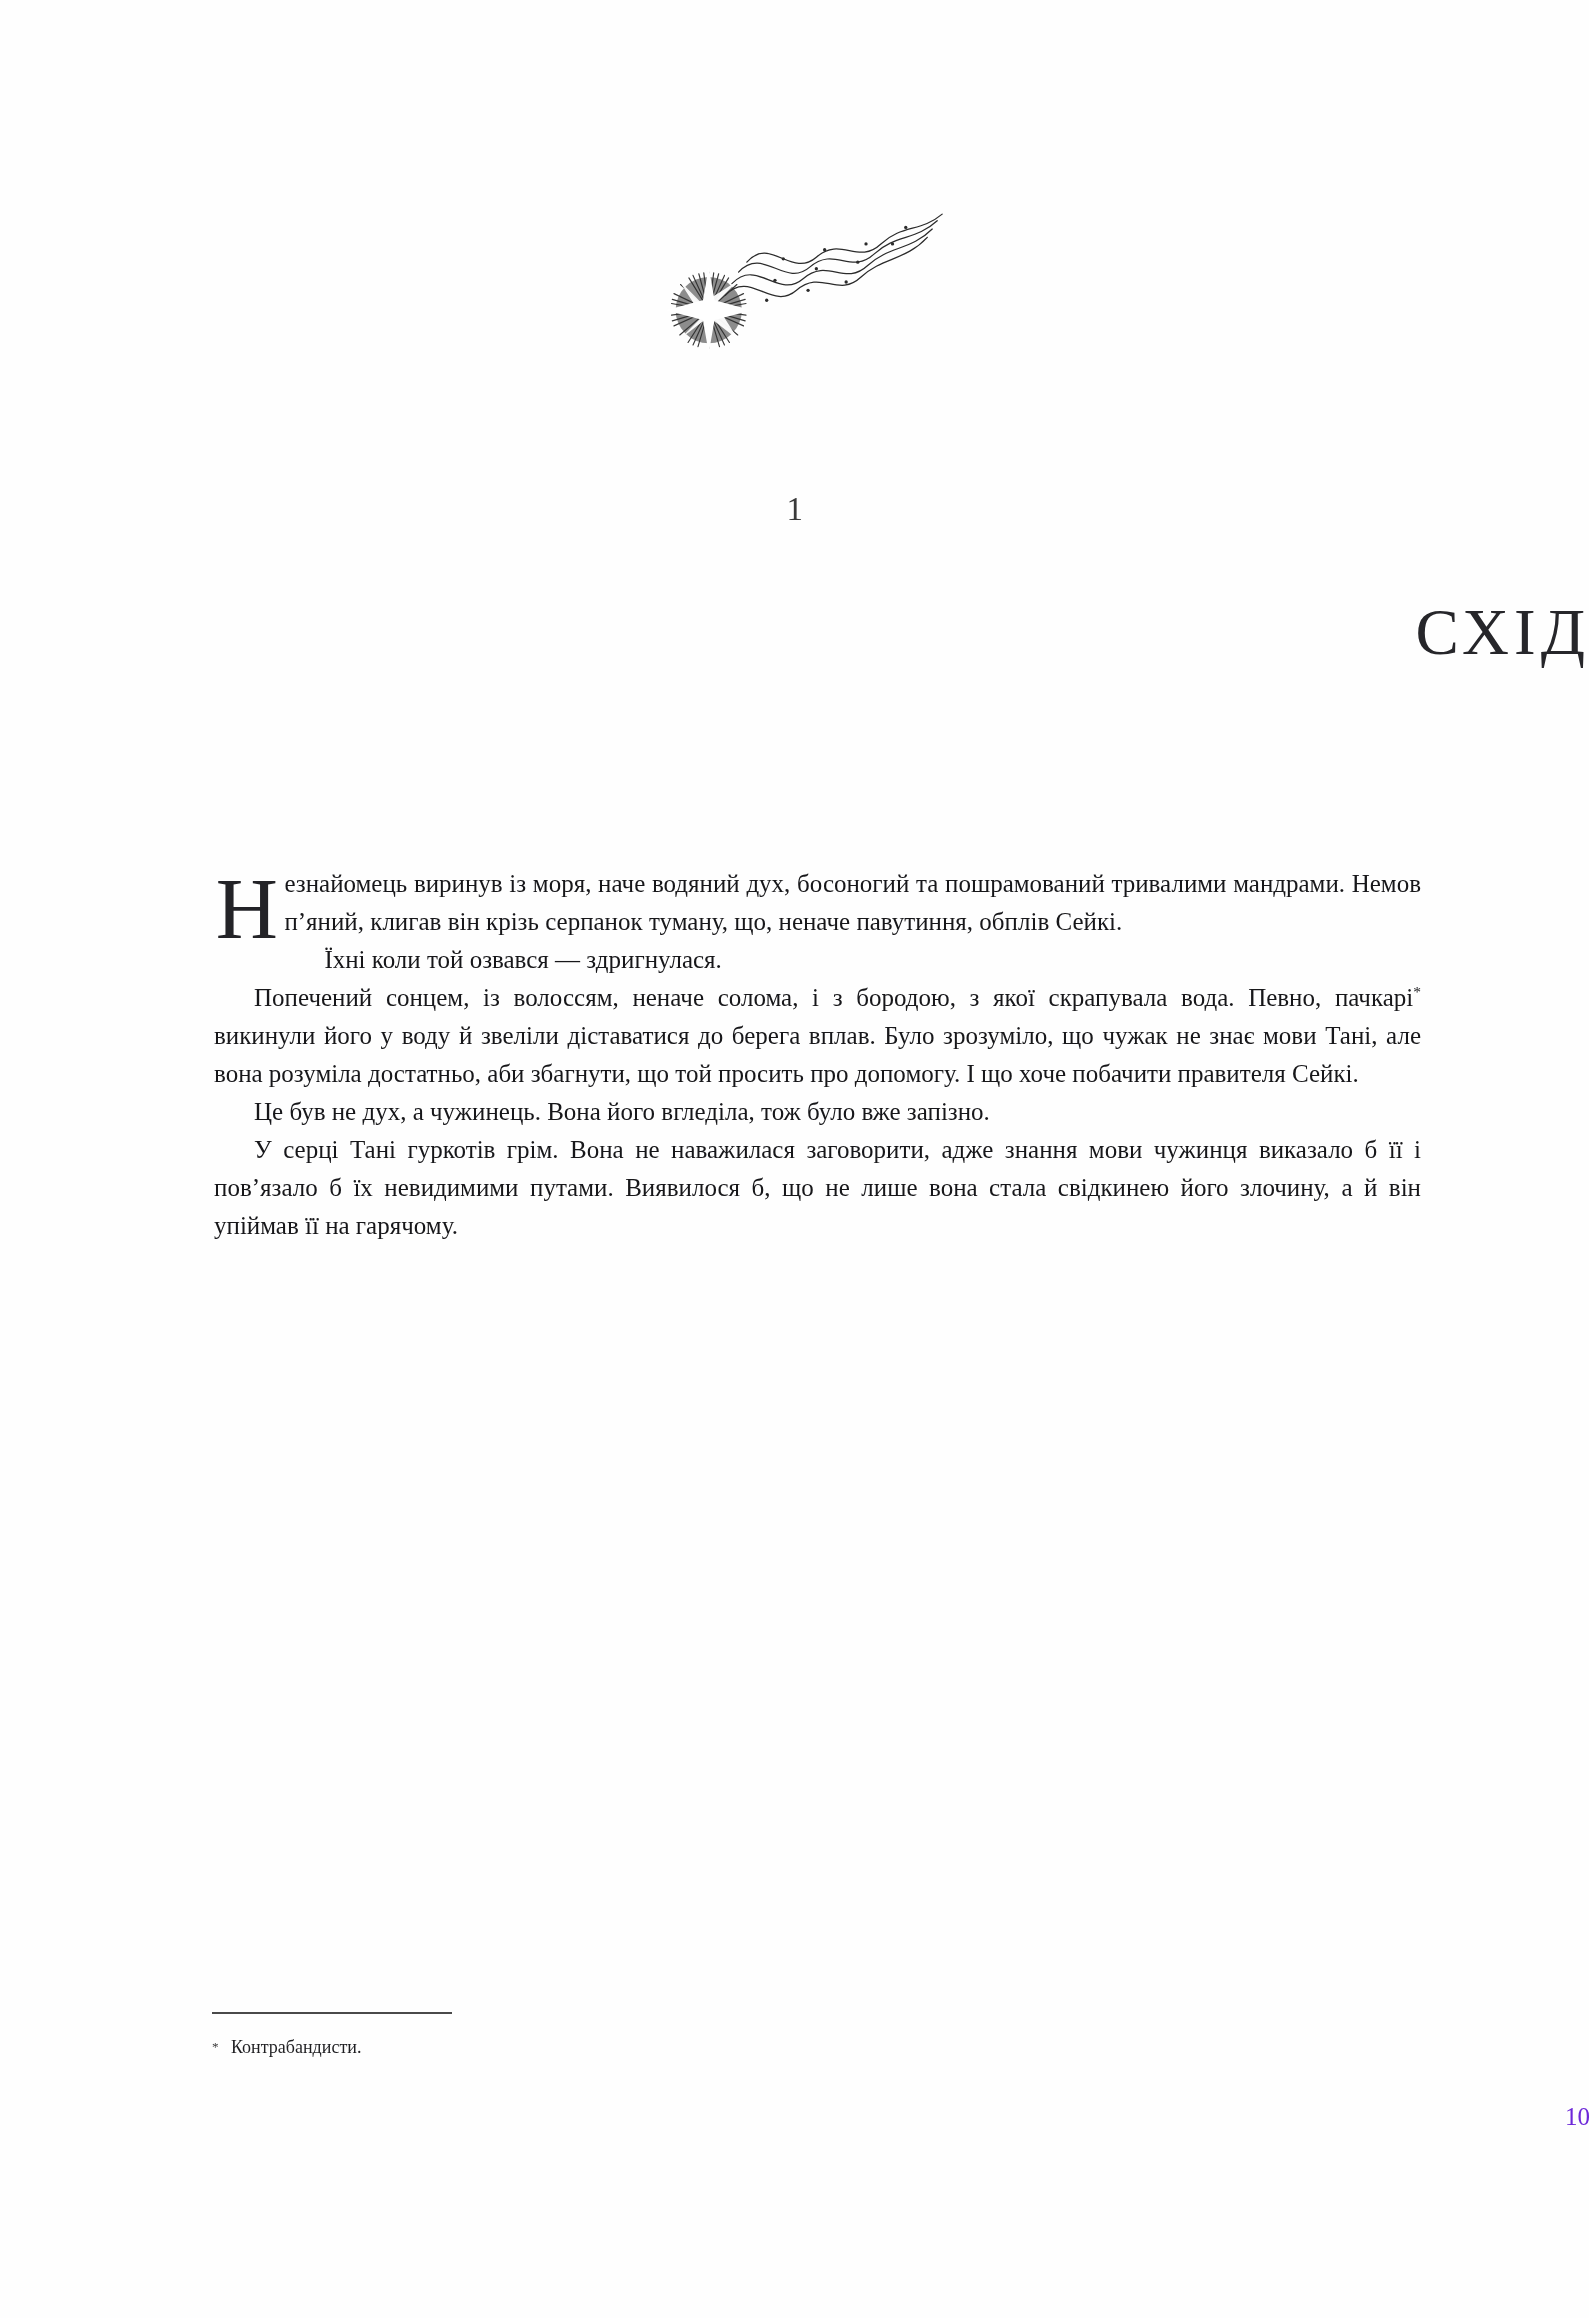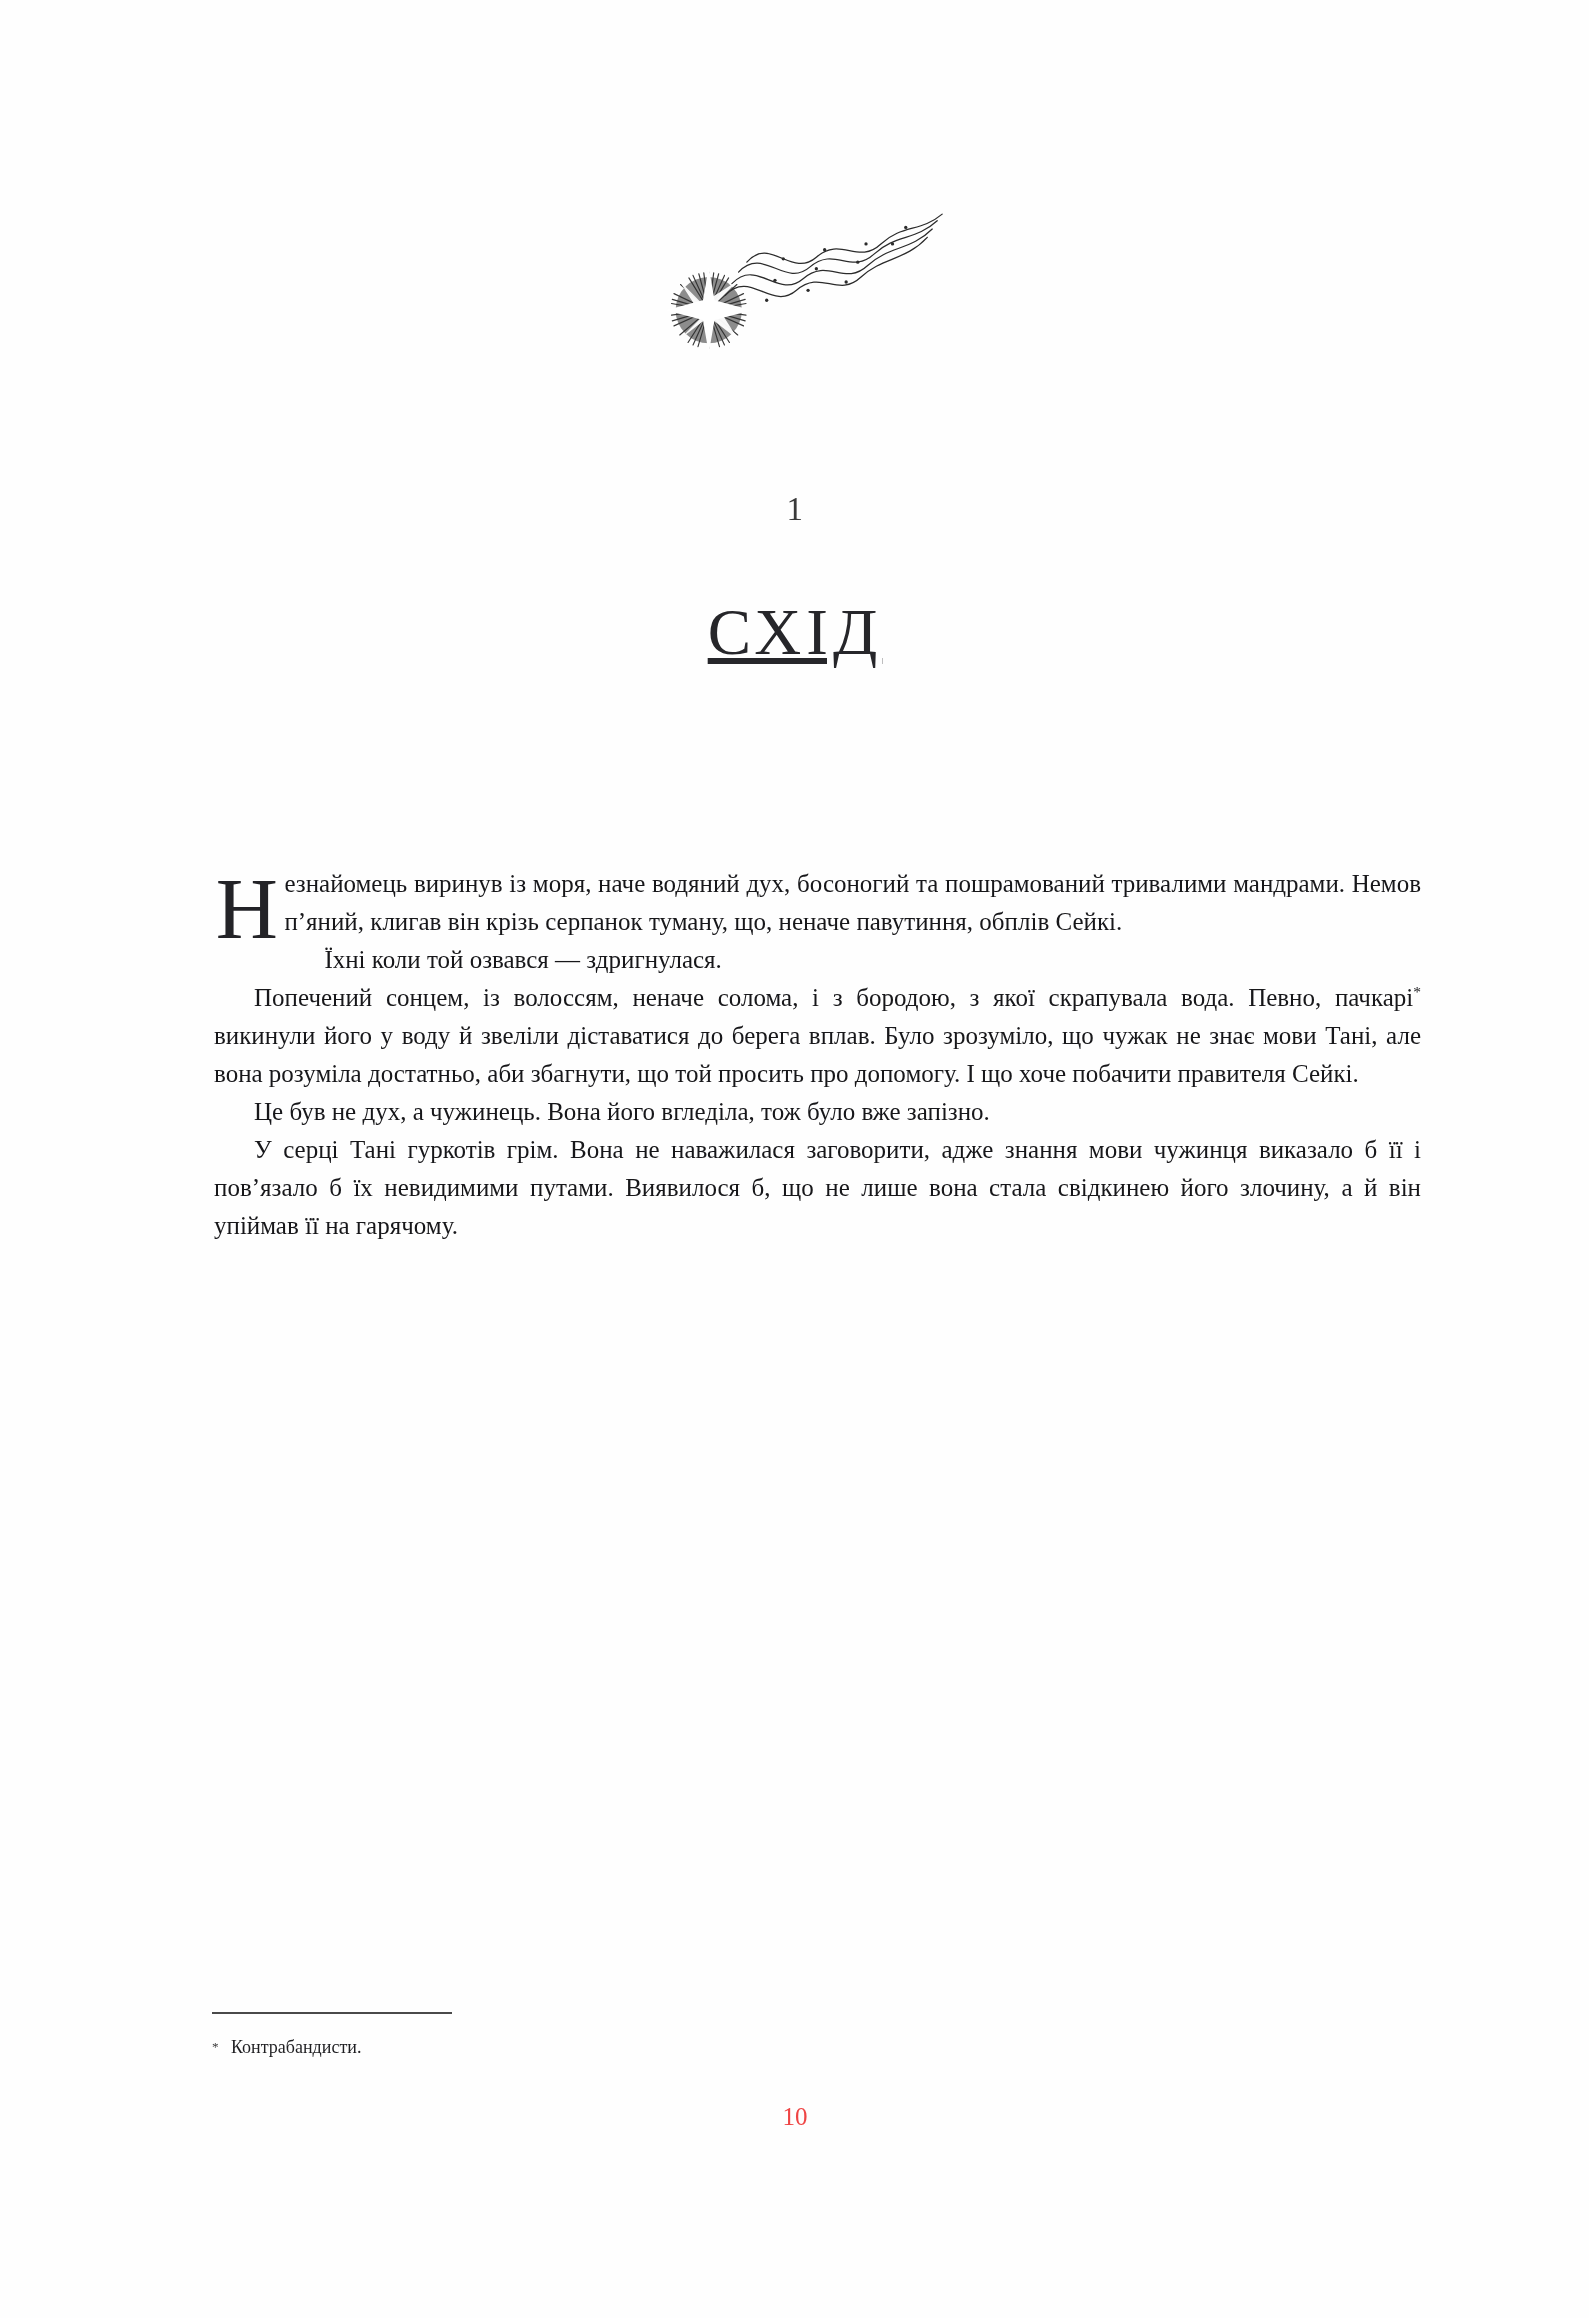--- a/index.html
+++ b/index.html
@@ -53,28 +53,27 @@
     line-height: 1;
     letter-spacing: 0.4px;
     color: #3a3a3a;
     font-family: "Liberation Serif", "DejaVu Serif", serif;
   }
   .chapter-title {
     position: absolute;
     left: 0;
     top: 553px;
     width: 1590px;
-    text-align: center;
+    text-align: right;
     font-size: 65px;
     line-height: 1.08;
     letter-spacing: 5px;
     font-weight: 400;
     color: #26262a;
     font-family: "Liberation Serif", "DejaVu Serif", serif;
-    text-decoration: underline;
   }
 
   
   .textblock {
     position: absolute;
     left: 214px;
     top: 865px;
     width: 1207px;
     font-size: 25px;
     line-height: 38px;
@@ -139,23 +138,23 @@
     display: inline-block;
     margin-left: 19px;
   }
 
   
   .folio {
     position: absolute;
     left: 0;
     top: 2103px;
     width: 1590px;
-    text-align: center;
+    text-align: right;
     font-size: 25px;
-    color: #ef4444;
+    color: #6d28d9;
     font-family: "Liberation Serif", "DejaVu Serif", serif;
   }
 </style>
 </head>
 <body>
 
 <div class="page">
 
   <div class="ornament-wrap">
     <svg viewBox="0 0 520 360" xmlns="http://www.w3.org/2000/svg" aria-hidden="true">

